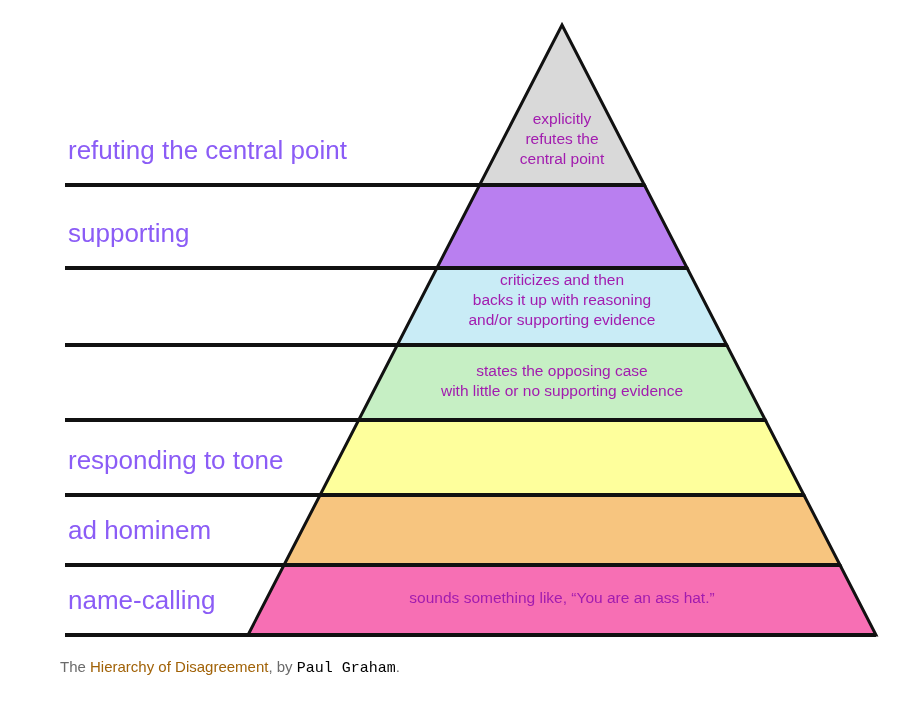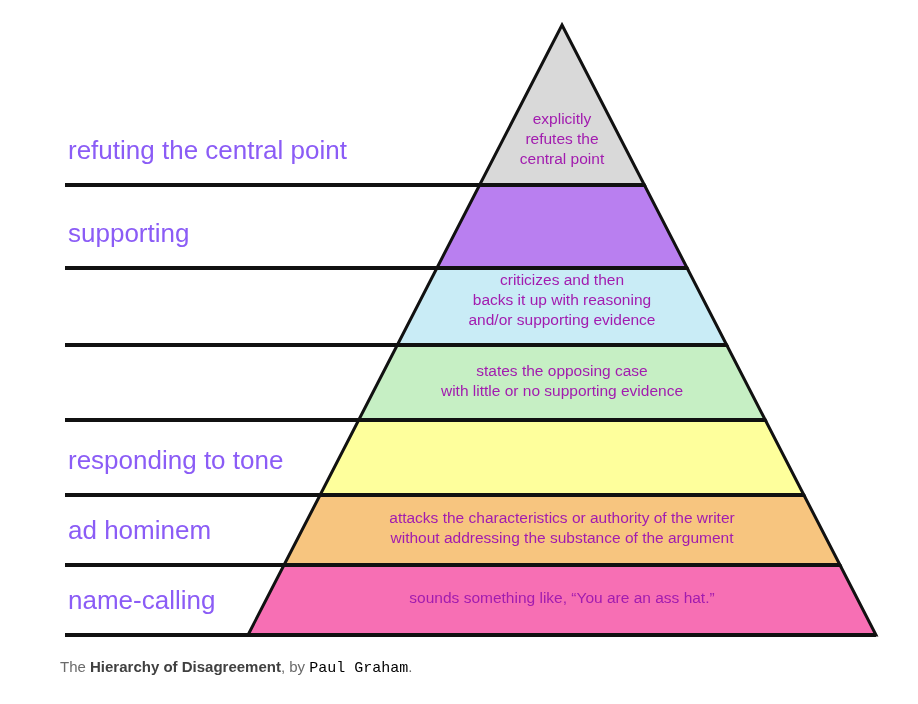--- a/index.html
+++ b/index.html
@@ -36,22 +36,22 @@
     white-space: pre-line;
   }
   .caption {
     position: absolute;
     left: 60px;
     top: 658px;
     font-size: 15px;
     color: #6b6b6b;
   }
   .caption .caption-title {
-    font-weight: bold;
-    color: #404040;
+    font-weight: normal;
+    color: #a16207;
   }
   .caption .caption-author {
     color: #000000;
     text-decoration: none;
     cursor: pointer;
     font-family: Liberation Mono, monospace;
   }
 </style>
 </head>
 <body>
@@ -84,21 +84,19 @@
   <div class="level-label" style="top:515px">ad hominem</div>
 
   <div class="level-desc" style="top:109px; left:462px; width:200px">explicitly
 refutes the
 central point</div>
   <div class="level-desc" style="top:270px; left:432px; width:260px">criticizes and then
 backs it up with reasoning
 and/or supporting evidence</div>
   <div class="level-desc" style="top:361px; left:402px; width:320px">states the opposing case
 with little or no supporting evidence</div>
-  <div class="level-desc" style="top:508px; left:332px; width:460px">attacks the characteristics or authority of the writer
-without addressing the substance of the argument</div>
   <div class="level-desc" style="top:588px; left:322px; width:480px">sounds something like, “You are an ass hat.”</div>
 
   <div class="caption">
     <span>The </span><span class="caption-title">Hierarchy of Disagreement</span><span>, by </span><a class="caption-author">Paul Graham</a><span>.</span>
   </div>
 
 </div>
 
 </body></html>

